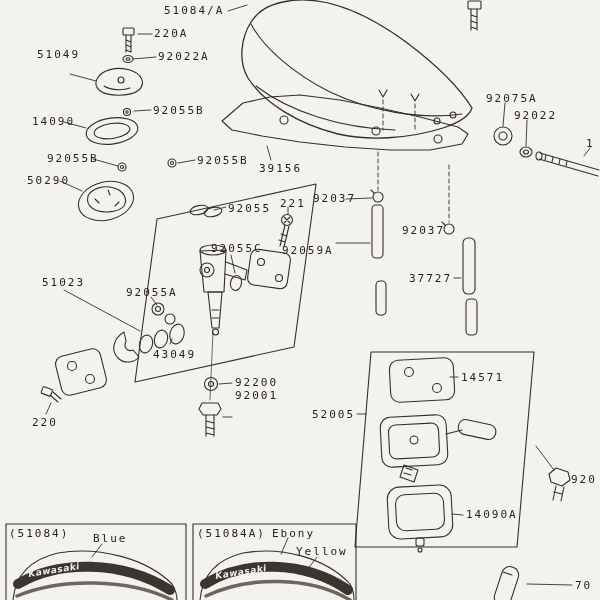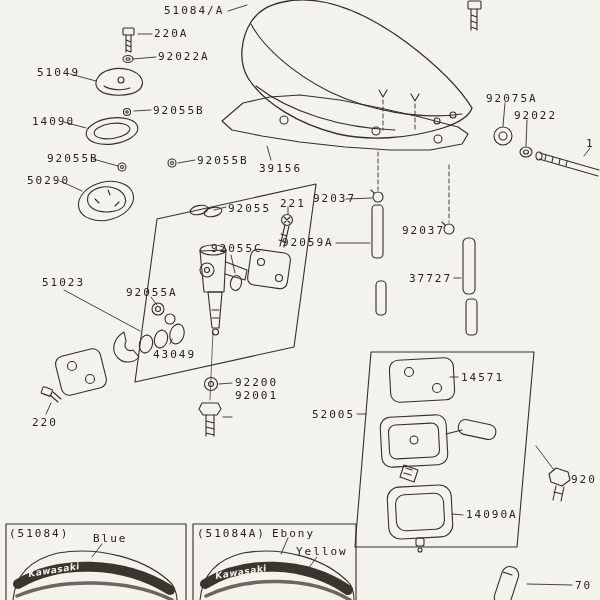--- a/index.html
+++ b/index.html
@@ -270,34 +270,34 @@
         <path d="M200 600 C 202 578 214 560 243 553 C 282 546 326 558 350 584 C 353 589 354 595 354 600"></path>
         <path d="M205 584 C 244 560 304 560 348 590" stroke="#3a352f" stroke-width="10"></path>
         <path d="M206 596 C 248 576 310 576 350 600" stroke="#6b675f" stroke-width="3.5"></path>
       </g>
     </g>
   </svg>
 
   <div class="lbl" style="left:164px;top:4px">51084/A</div>
   <div class="lbl" style="left:154px;top:27px">220A</div>
   <div class="lbl" style="left:158px;top:50px">92022A</div>
-  <div class="lbl" style="left:37px;top:66px">51049</div>
+  <div class="lbl" style="left:37px;top:48px">51049</div>
   <div class="lbl" style="left:153px;top:104px">92055B</div>
   <div class="lbl" style="left:32px;top:115px">14090</div>
   <div class="lbl" style="left:47px;top:152px">92055B</div>
   <div class="lbl" style="left:197px;top:154px">92055B</div>
   <div class="lbl" style="left:27px;top:174px">50290</div>
   <div class="lbl" style="left:259px;top:162px">39156</div>
   <div class="lbl" style="left:486px;top:92px">92075A</div>
   <div class="lbl" style="left:514px;top:109px">92022</div>
   <div class="lbl" style="left:586px;top:137px">1</div>
   <div class="lbl" style="left:313px;top:192px">92037</div>
   <div class="lbl" style="left:228px;top:202px">92055</div>
   <div class="lbl" style="left:280px;top:197px">221</div>
-  <div class="lbl" style="left:282px;top:236px">92059A</div>
+  <div class="lbl" style="left:282px;top:244px">92059A</div>
   <div class="lbl" style="left:402px;top:224px">92037</div>
   <div class="lbl" style="left:211px;top:242px">92055C</div>
   <div class="lbl" style="left:409px;top:272px">37727</div>
   <div class="lbl" style="left:42px;top:276px">51023</div>
   <div class="lbl" style="left:126px;top:286px">92055A</div>
   <div class="lbl" style="left:153px;top:348px">43049</div>
   <div class="lbl" style="left:32px;top:416px">220</div>
   <div class="lbl" style="left:235px;top:376px">92200</div>
   <div class="lbl" style="left:235px;top:389px">92001</div>
   <div class="lbl" style="left:312px;top:408px">52005</div>

